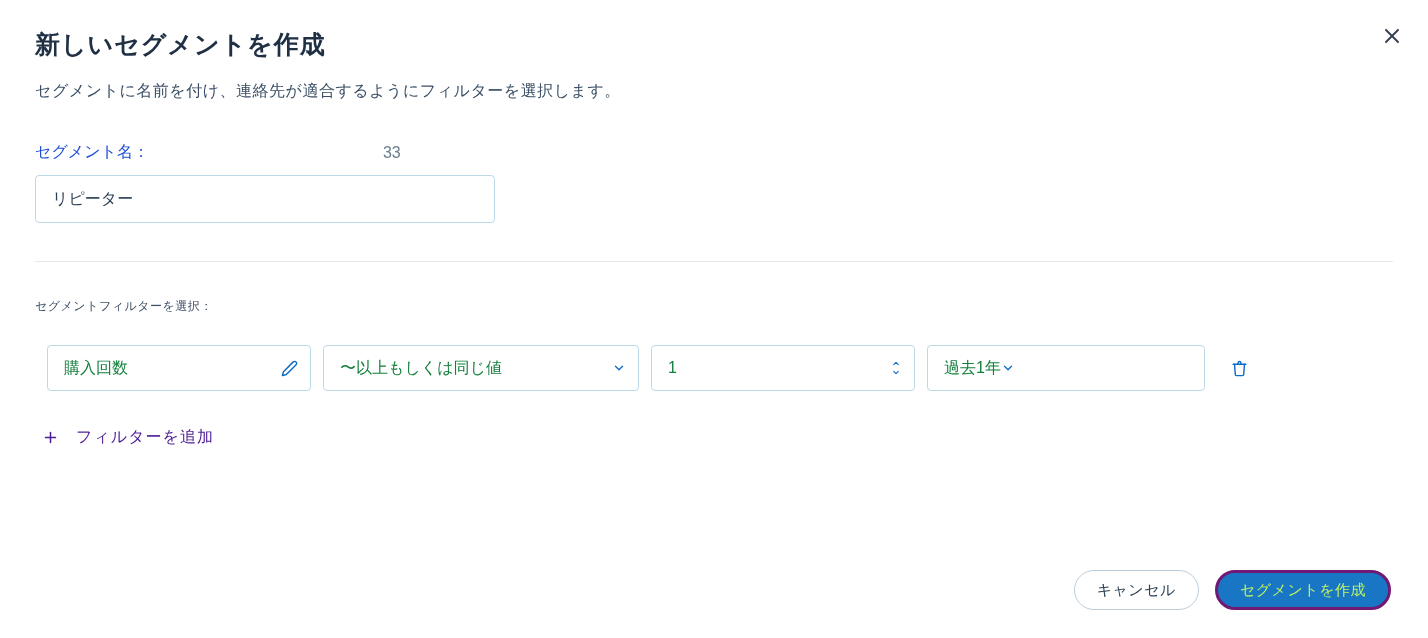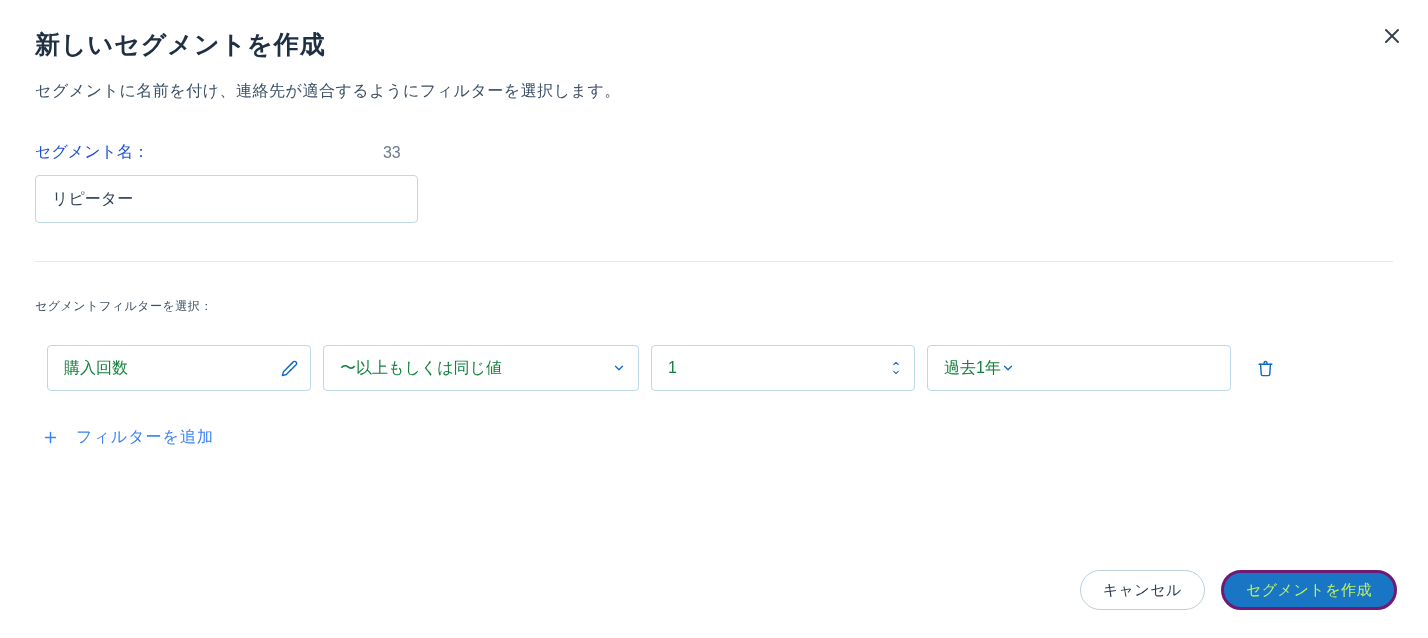--- a/index.html
+++ b/index.html
@@ -49,21 +49,21 @@
     }
     .field-label {
       font-size: 16px;
       color: #1d4ed8;
     }
     .char-count {
       font-size: 16px;
       color: #6b7c8f;
     }
     .name-input {
-      width: 383px;
+      width: 460px;
       height: 48px;
       border: 1px solid #bcd9e8;
       border-radius: 4px;
       padding: 0 16px;
       font-size: 16px;
       color: #2b3f55;
       font-family: inherit;
       outline: none;
     }
     .divider {
@@ -101,21 +101,21 @@
     }
     .filter-box-2 {
       width: 316px;
       justify-content: space-between;
     }
     .filter-box-3 {
       width: 264px;
       justify-content: space-between;
     }
     .filter-box-4 {
-      width: 304px;
+      width: 278px;
     }
     .filter-text {
       font-size: 16px;
       color: #15803d;
       white-space: nowrap;
       overflow: hidden;
       text-overflow: ellipsis;
     }
     .icon-btn {
       color: #0b6bc7;
@@ -142,35 +142,35 @@
       color: #0b6bc7;
       cursor: pointer;
       margin-left: 14px;
       display: flex;
       align-items: center;
     }
     .add-filter {
       display: flex;
       align-items: center;
       gap: 18px;
-      color: #3b82f6;
+      color: #4c1d95;
       font-size: 16px;
       cursor: pointer;
       margin-top: 36px;
       margin-left: 8px;
       letter-spacing: 1px;
     }
     .add-filter-icon {
       display: flex;
       align-items: center;
     }
     .footer {
       position: absolute;
       bottom: 28px;
-      right: 31px;
+      right: 37px;
       display: flex;
       gap: 16px;
       align-items: center;
     }
     .btn {
       height: 40px;
       border-radius: 20px;
       padding: 0 22px;
       font-size: 15px;
       cursor: pointer;

